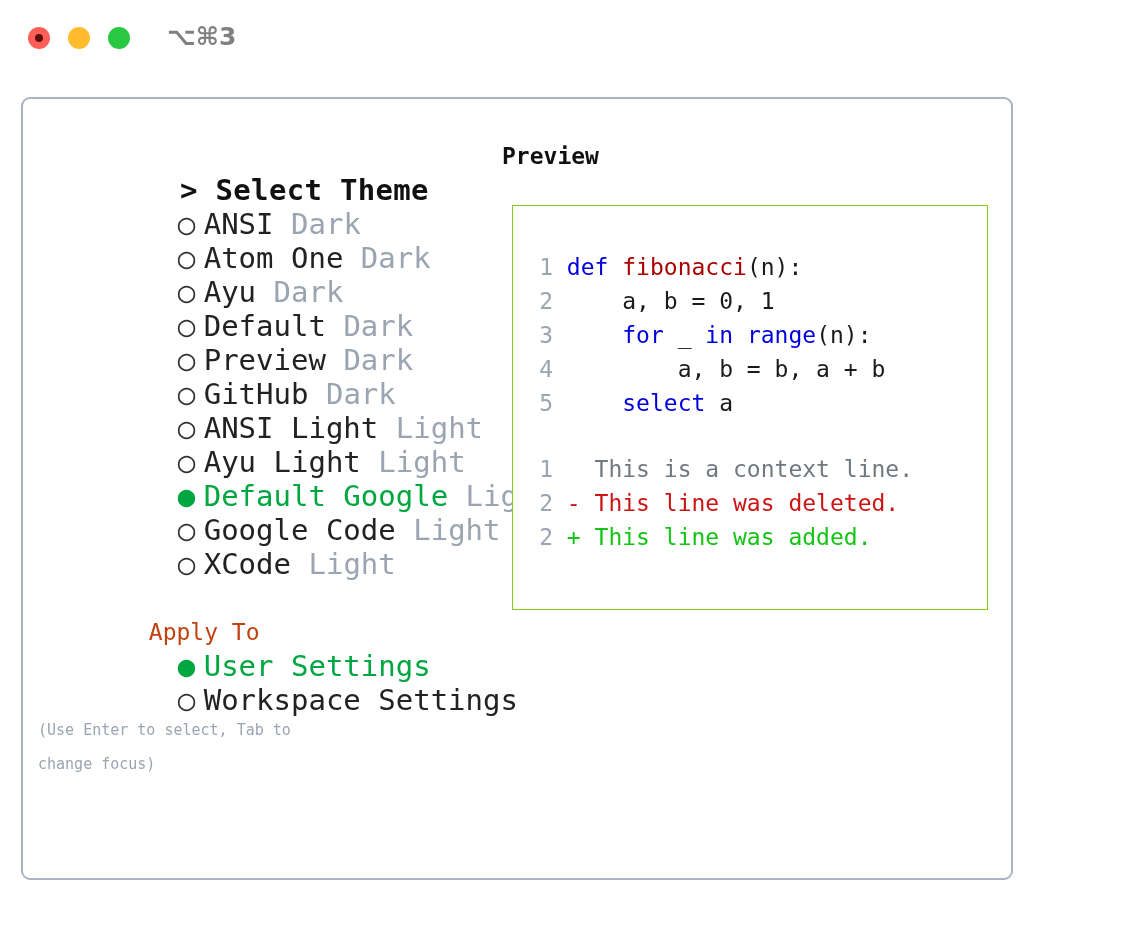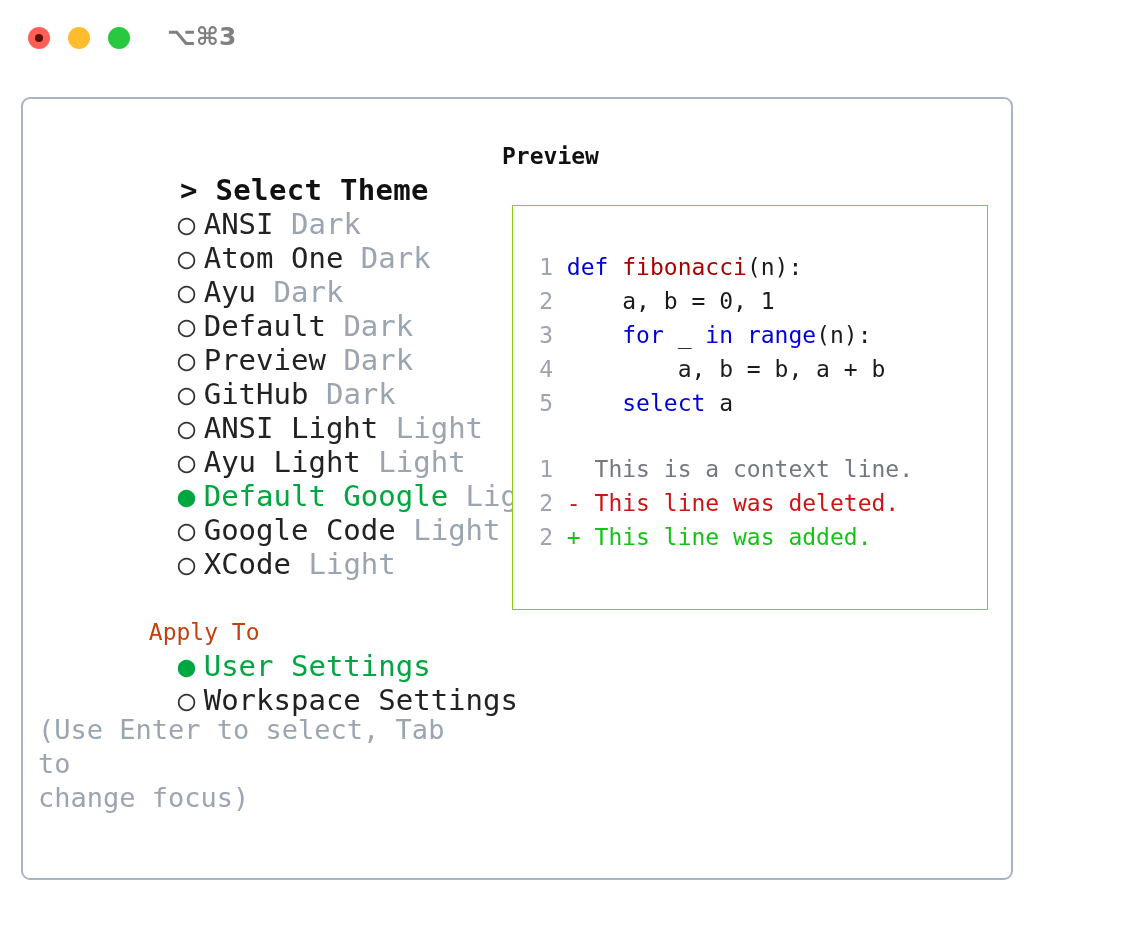--- a/index.html
+++ b/index.html
@@ -107,21 +107,21 @@
   .spacer { height: 34px; }
   .section-label {
     height: 34px;
     line-height: 34px;
     font-size: 23px;
     color: #c2410c;
     white-space: pre;
   }
   .hint {
     margin-top: 30px;
-    font-size: 27px;
+    font-size: 15px;
     line-height: 34px;
     color: #9aa5b1;
     width: 410px;
     white-space: pre-wrap;
   }
   
   .right-col {
     position: absolute;
     left: 479px;
     top: 40px;

